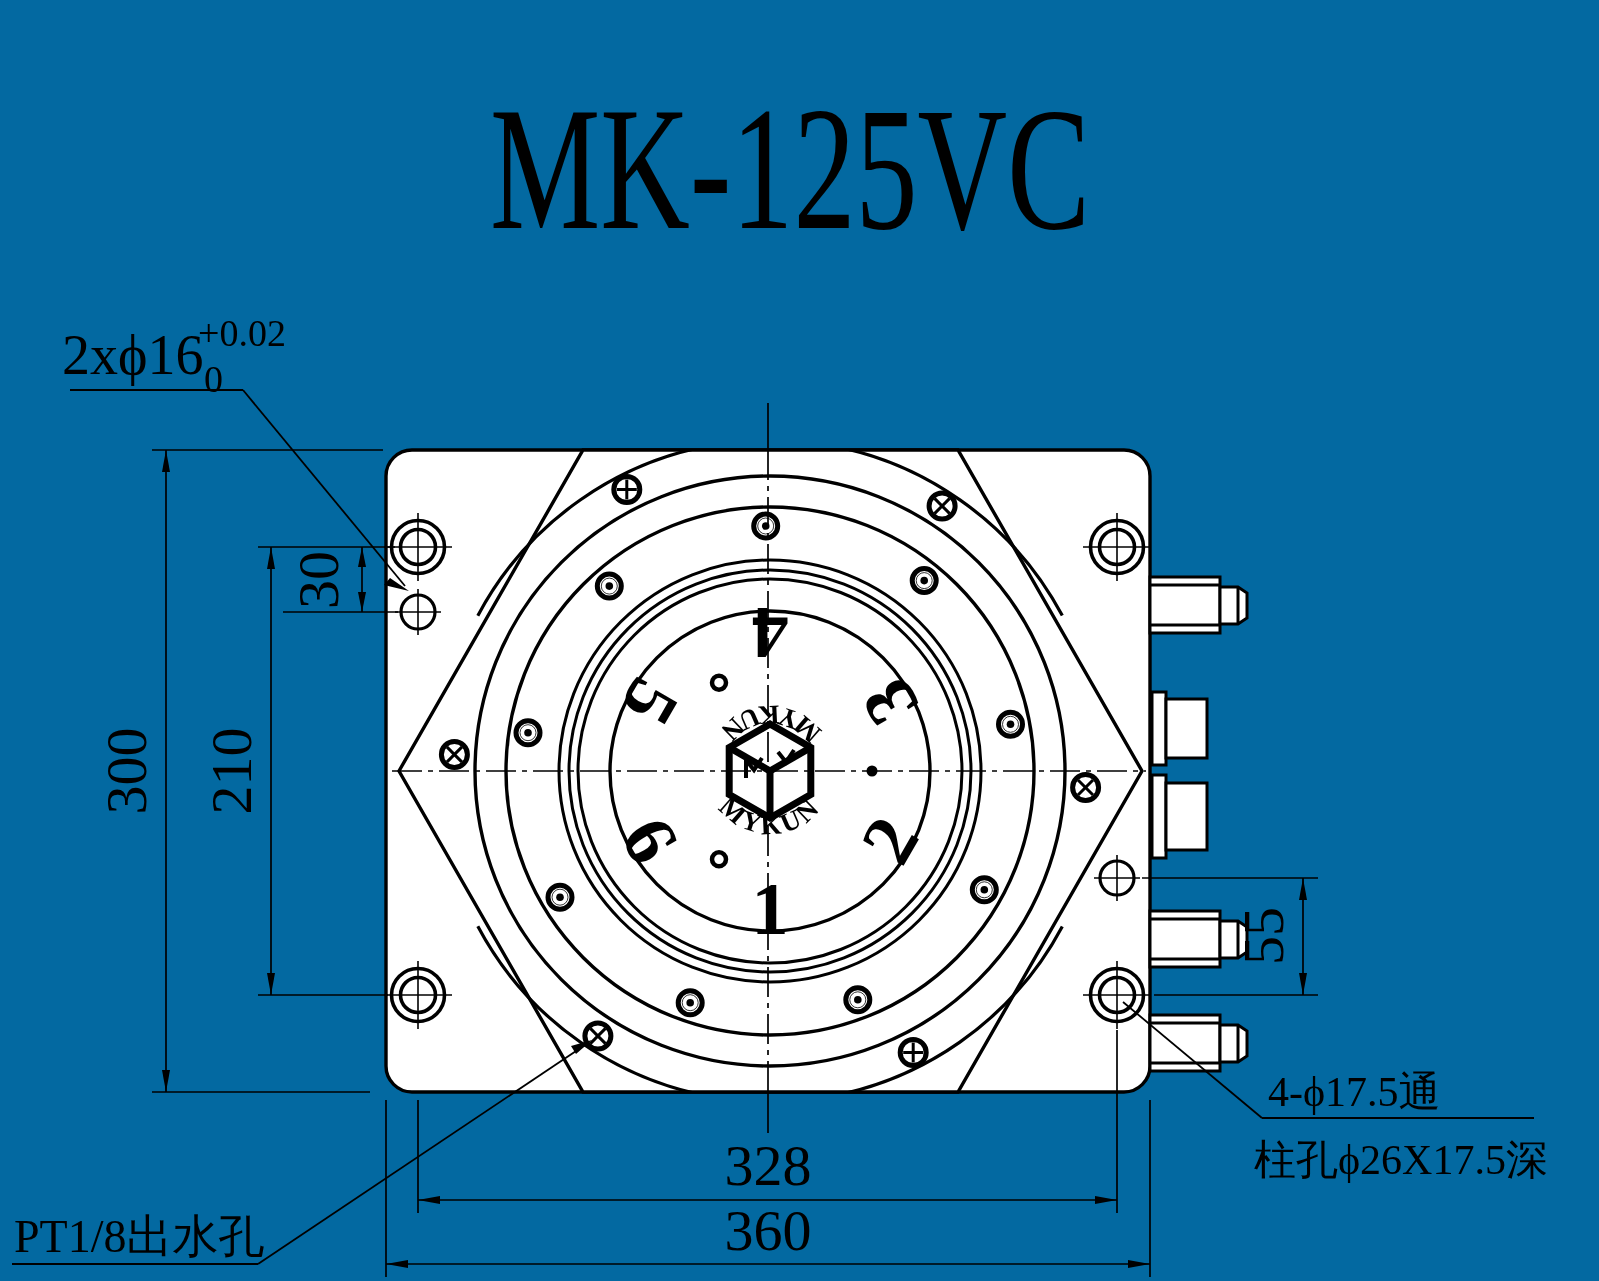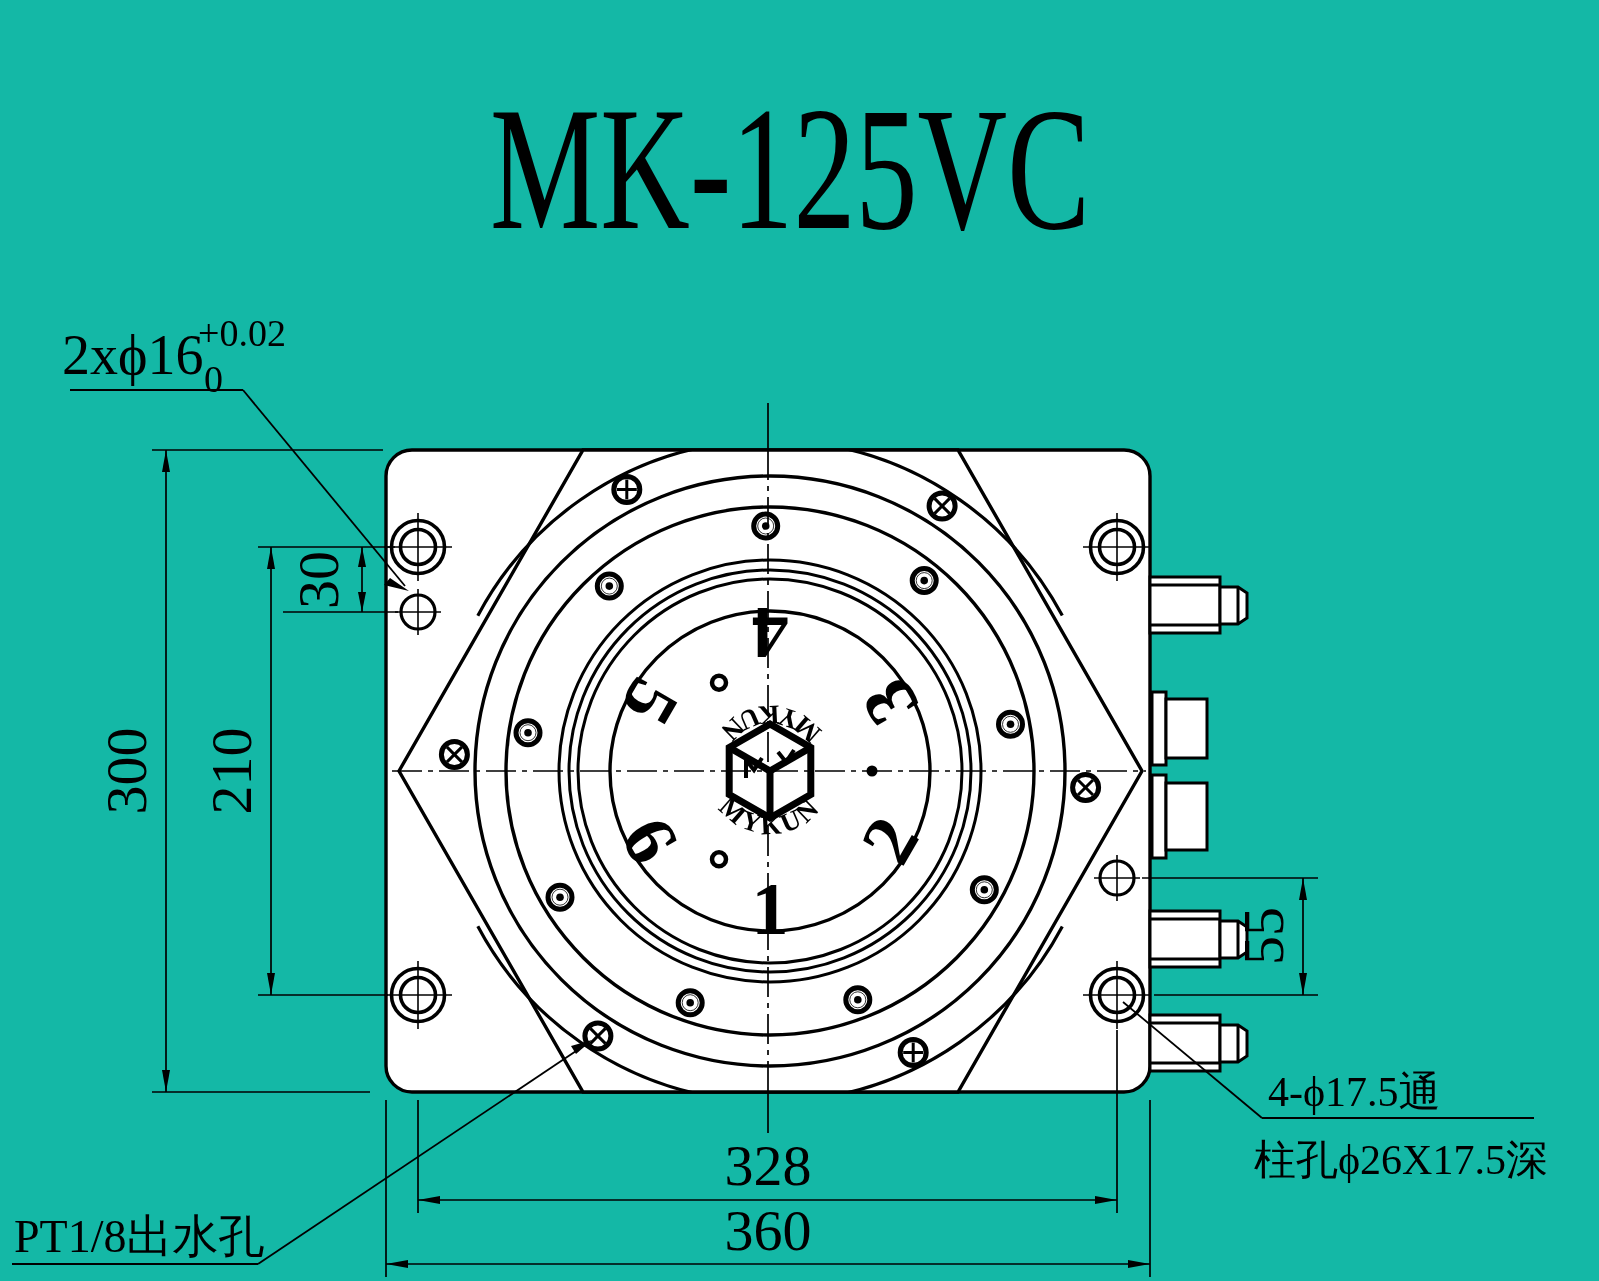--- a/index.html
+++ b/index.html
@@ -1,16 +1,16 @@
 <!DOCTYPE html>
 <html><head>
 <meta charset="utf-8">
 <style>
   html,body{margin:0;padding:0;background:#ffffff;}
-  .sheet{position:relative;width:1599px;height:1281px;background:#14b8a6;overflow:hidden;
+  .sheet{position:relative;width:1599px;height:1281px;background:#0369a1;overflow:hidden;
          font-family:"Liberation Serif","DejaVu Serif",serif;}
   svg text{font-family:"Liberation Serif","DejaVu Serif","DejaVu Sans",serif;fill:#000;}
   .t-dim{font-size:58px;}
   .t-dial{font-size:74px;font-weight:bold;}
   .t-logo{font-size:27px;font-weight:bold;letter-spacing:3px;}
 </style>
 </head>
 <body>
 
 <div class="sheet">

